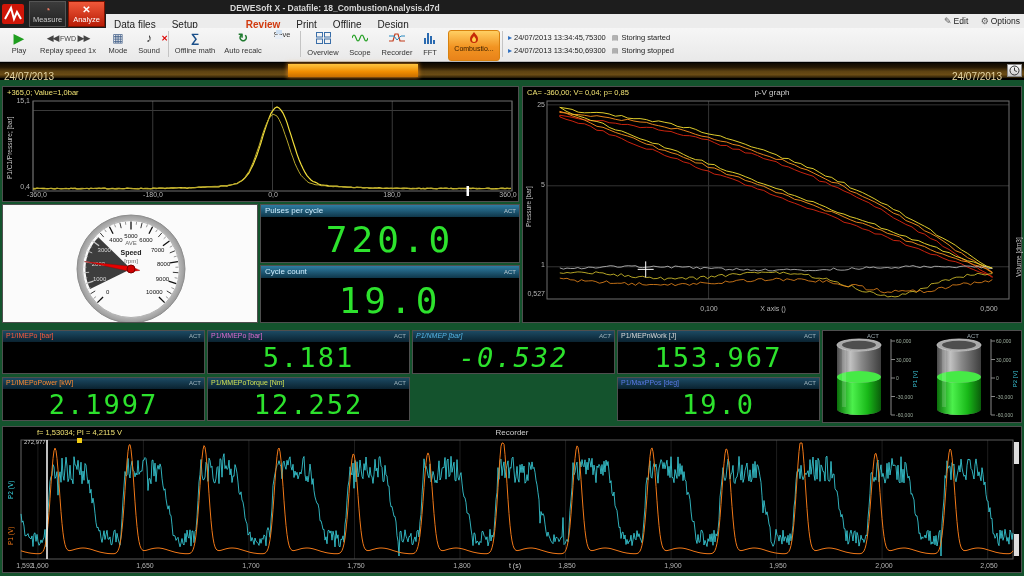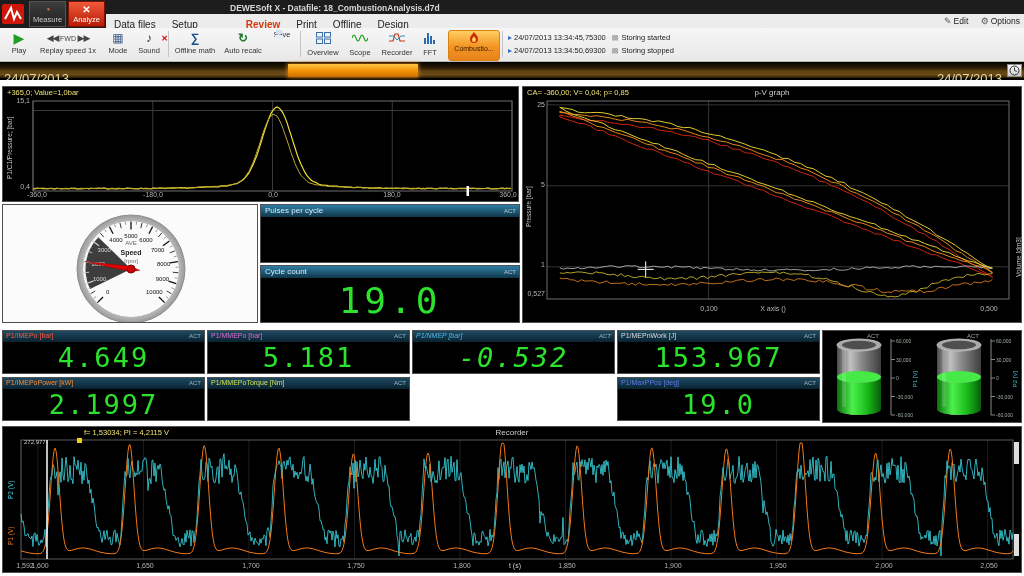--- a/index.html
+++ b/index.html
@@ -37,25 +37,25 @@
   .floppy:before{content:"";position:absolute;left:3px;top:0;width:6px;height:4px;background:#cfe0f2;}
   .floppy:after{content:"";position:absolute;left:2px;bottom:0;width:8px;height:4px;background:#e8eef6;}
   .sndwrap{position:relative;display:inline-block;}
   .sndx{position:absolute;right:-4px;top:1px;color:#d00;font-size:8px;font-weight:bold;}
   
   .timeline{position:absolute;left:0;top:62px;width:1024px;height:17px;
     background:linear-gradient(180deg,#0d0801 0%,#241703 28%,#5d4212 55%,#6b4c15 78%,#241906 100%);
     border-top:1px solid #000;border-bottom:1px solid #000;box-sizing:border-box;cursor:pointer;}
   .tl-sel{position:absolute;left:288px;top:1px;width:130px;height:13px;
     background:linear-gradient(#ffc43f,#f08c00 60%,#c96f00);box-shadow:0 0 4px 1px rgba(255,150,30,.6);}
-  .tl-date{position:absolute;top:8px;font-size:13px;color:#e6d6a4;}
+  .tl-date{position:absolute;top:8px;font-size:10px;color:#e6d6a4;}
   .tl-clock{position:absolute;right:2px;top:1px;width:15px;height:13px;background:linear-gradient(#fdfdfd,#c9c9c9);
     border:1px solid #8a8a8a;box-sizing:border-box;cursor:pointer;}
   
-  .main{position:absolute;left:0;top:80px;width:1024px;height:496px;background:#ffffff;}
+  .main{position:absolute;left:0;top:80px;width:1024px;height:496px;background:#14532d;}
   .panel{position:absolute;background:#000;border:1px solid #4f4f4f;box-sizing:border-box;}
   .readout{position:absolute;left:4px;top:1px;font-size:7.5px;color:#f0e273;white-space:nowrap;}
   .ptitle{position:absolute;left:0;right:0;top:1px;text-align:center;font-size:8px;color:#cfcfcf;}
   .tk{position:absolute;font-size:7px;color:#b4b4b4;transform:translateX(-50%);white-space:nowrap;}
   .tkl{position:absolute;font-size:7px;color:#b4b4b4;text-align:right;width:22px;white-space:nowrap;}
   .vlab{position:absolute;font-size:6.5px;color:#c8c8c8;transform:rotate(-90deg);transform-origin:left top;white-space:nowrap;}
   .dhead{position:absolute;left:0;right:0;top:0;height:11px;background:linear-gradient(180deg,#1c4a63,#0a2230);}
   .dhead .lb{position:absolute;left:3px;top:1px;font-size:7px;white-space:nowrap;}
   .dhead .act{position:absolute;right:3px;top:2px;font-size:6px;color:#9fb4bd;}
   .chead{position:absolute;left:0;right:0;top:0;height:12px;background:linear-gradient(180deg,#2e7da3,#0f3649);}
@@ -301,20 +301,21 @@
           <polygon points="81.6,56.6 128.4,61.4 136.9,65.4 127.6,66.6" fill="#e60000" stroke="#9a0000" stroke-width="0.4"></polygon>
           <circle cx="128" cy="64" r="4" fill="#cf0000" stroke="#7a0000"></circle>
         </svg>
     </div>
 
     <div class="panel" style="left:260px;top:124px;width:260px;height:59px;">
       <div class="chead">
         <span class="lb">Pulses per cycle</span>
         <span class="act">ACT</span>
       </div>
+      <div class="cval">720.0</div>
     </div>
     <div class="panel" style="left:260px;top:185px;width:260px;height:58px;">
       <div class="chead">
         <span class="lb">Cycle count</span>
         <span class="act">ACT</span>
       </div>
       <div class="cval">19.0</div>
     </div>
 
     <div class="panel" style="left:522px;top:6px;width:500px;height:237px;">
@@ -344,21 +345,20 @@
       <span class="tk" style="left:186px;top:218px;">0,100</span>
       <span class="tk" style="left:466px;top:218px;">0,500</span>
       <span class="tk" style="left:250px;top:218px;">X axis ()</span>
     </div>
 
     <div class="panel" style="left:2px;top:250px;width:203px;height:44px;">
       <div class="dhead">
           <span class="lb" style="color: rgb(255, 90, 60);">P1/IMEPo [bar]</span>
           <span class="act">ACT</span>
         </div>
-      <div class="dval">4.649</div>
     </div>
     <div class="panel" style="left:207px;top:250px;width:203px;height:44px;">
       <div class="dhead">
           <span class="lb" style="color: rgb(224, 106, 208);">P1/MMEPo [bar]</span>
           <span class="act">ACT</span>
         </div>
       <div class="dval">5.181</div>
     </div>
     <div class="panel" style="left:412px;top:250px;width:203px;height:44px;font-style:italic;">
       <div class="dhead">
@@ -380,20 +380,21 @@
           <span class="lb" style="color: rgb(255, 138, 48);">P1/IMEPoPower [kW]</span>
           <span class="act">ACT</span>
         </div>
       <div class="dval">2.1997</div>
     </div>
     <div class="panel" style="left:207px;top:297px;width:203px;height:44px;">
       <div class="dhead">
           <span class="lb" style="color: rgb(207, 224, 82);">P1/MMEPoTorque [Nm]</span>
           <span class="act">ACT</span>
         </div>
+      <div class="dval">12.252</div>
     </div>
     <div class="panel" style="left:617px;top:297px;width:203px;height:44px;">
       <div class="dhead">
           <span class="lb" style="color: rgb(90, 122, 232);">P1/MaxPPos [deg]</span>
           <span class="act">ACT</span>
         </div>
       <div class="dval">19.0</div>
     </div>
 
     <div class="panel" style="left:822px;top:250px;width:200px;height:93px;">
@@ -463,21 +464,21 @@
           <text font-size="5" fill="#9fae9f" font-family="Liberation Sans, sans-serif" x="73" y="67.5">-30,000</text>
           <line stroke="#888" x1="68" y1="84" x2="72" y2="84"></line>
           <text font-size="5" fill="#9fae9f" font-family="Liberation Sans, sans-serif" x="73" y="86">-60,000</text>
           <text font-size="6" fill="#3cc8dc" text-anchor="middle" font-family="Liberation Sans, sans-serif" transform="rotate(-90 94 48)" x="94" y="48">P2 [V]</text>
         </svg>
       <span class="cylact" style="left:44px;">ACT</span>
       <span class="cylact" style="left:144px;">ACT</span>
     </div>
 
     <div class="panel" style="left:2px;top:346px;width:1020px;height:147px;">
-      <span class="readout" style="left:34px;margin-left:47px;">f= 1,53034; PI = 4,2115 V</span>
+      <span class="readout" style="left:34px;">f= 1,53034; PI = 4,2115 V</span>
       <span class="ptitle">Recorder</span>
       <svg id="svg-rec" width="1018" height="123" style="position:absolute;left:0;top:11px;">
           <line stroke="#1e1e1e" x1="18" y1="2" x2="18" y2="121"></line>
           <line stroke="#1e1e1e" x1="34.9" y1="2" x2="34.9" y2="121"></line>
           <line stroke="#1e1e1e" x1="140.4" y1="2" x2="140.4" y2="121"></line>
           <line stroke="#1e1e1e" x1="245.9" y1="2" x2="245.9" y2="121"></line>
           <line stroke="#1e1e1e" x1="351.5" y1="2" x2="351.5" y2="121"></line>
           <line stroke="#1e1e1e" x1="457" y1="2" x2="457" y2="121"></line>
           <line stroke="#1e1e1e" x1="562.6" y1="2" x2="562.6" y2="121"></line>
           <line stroke="#1e1e1e" x1="668.1" y1="2" x2="668.1" y2="121"></line>

